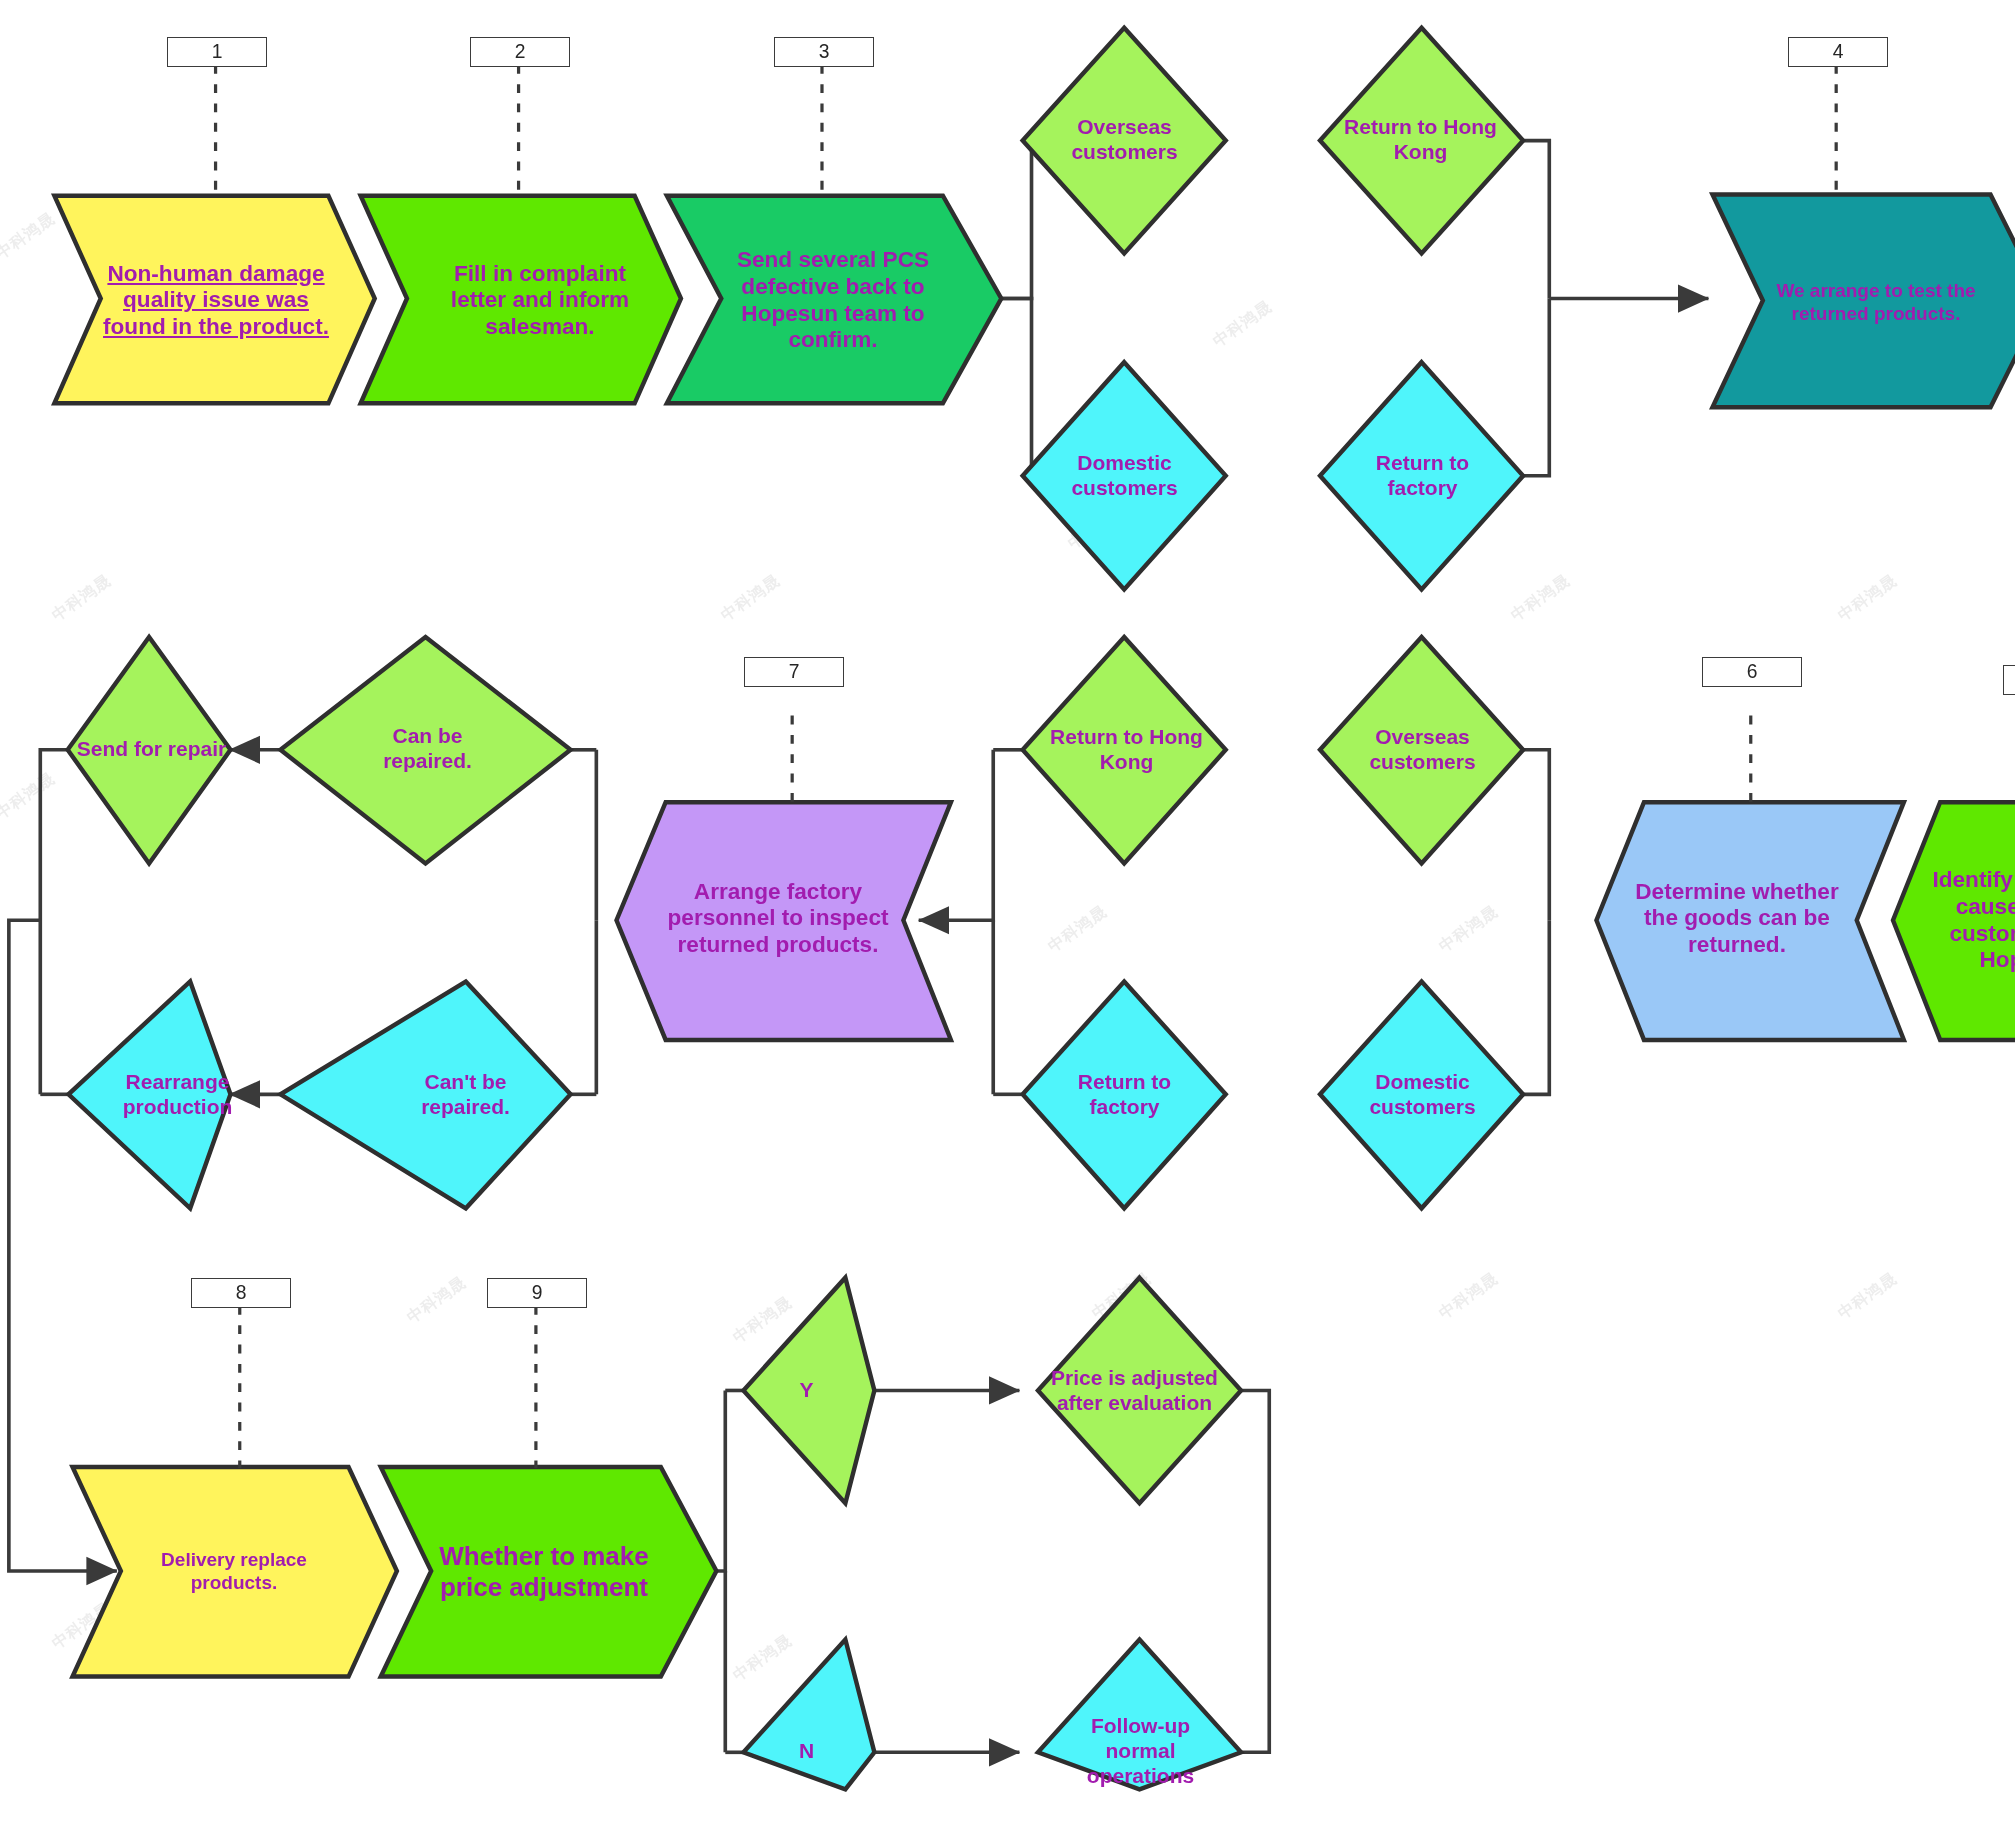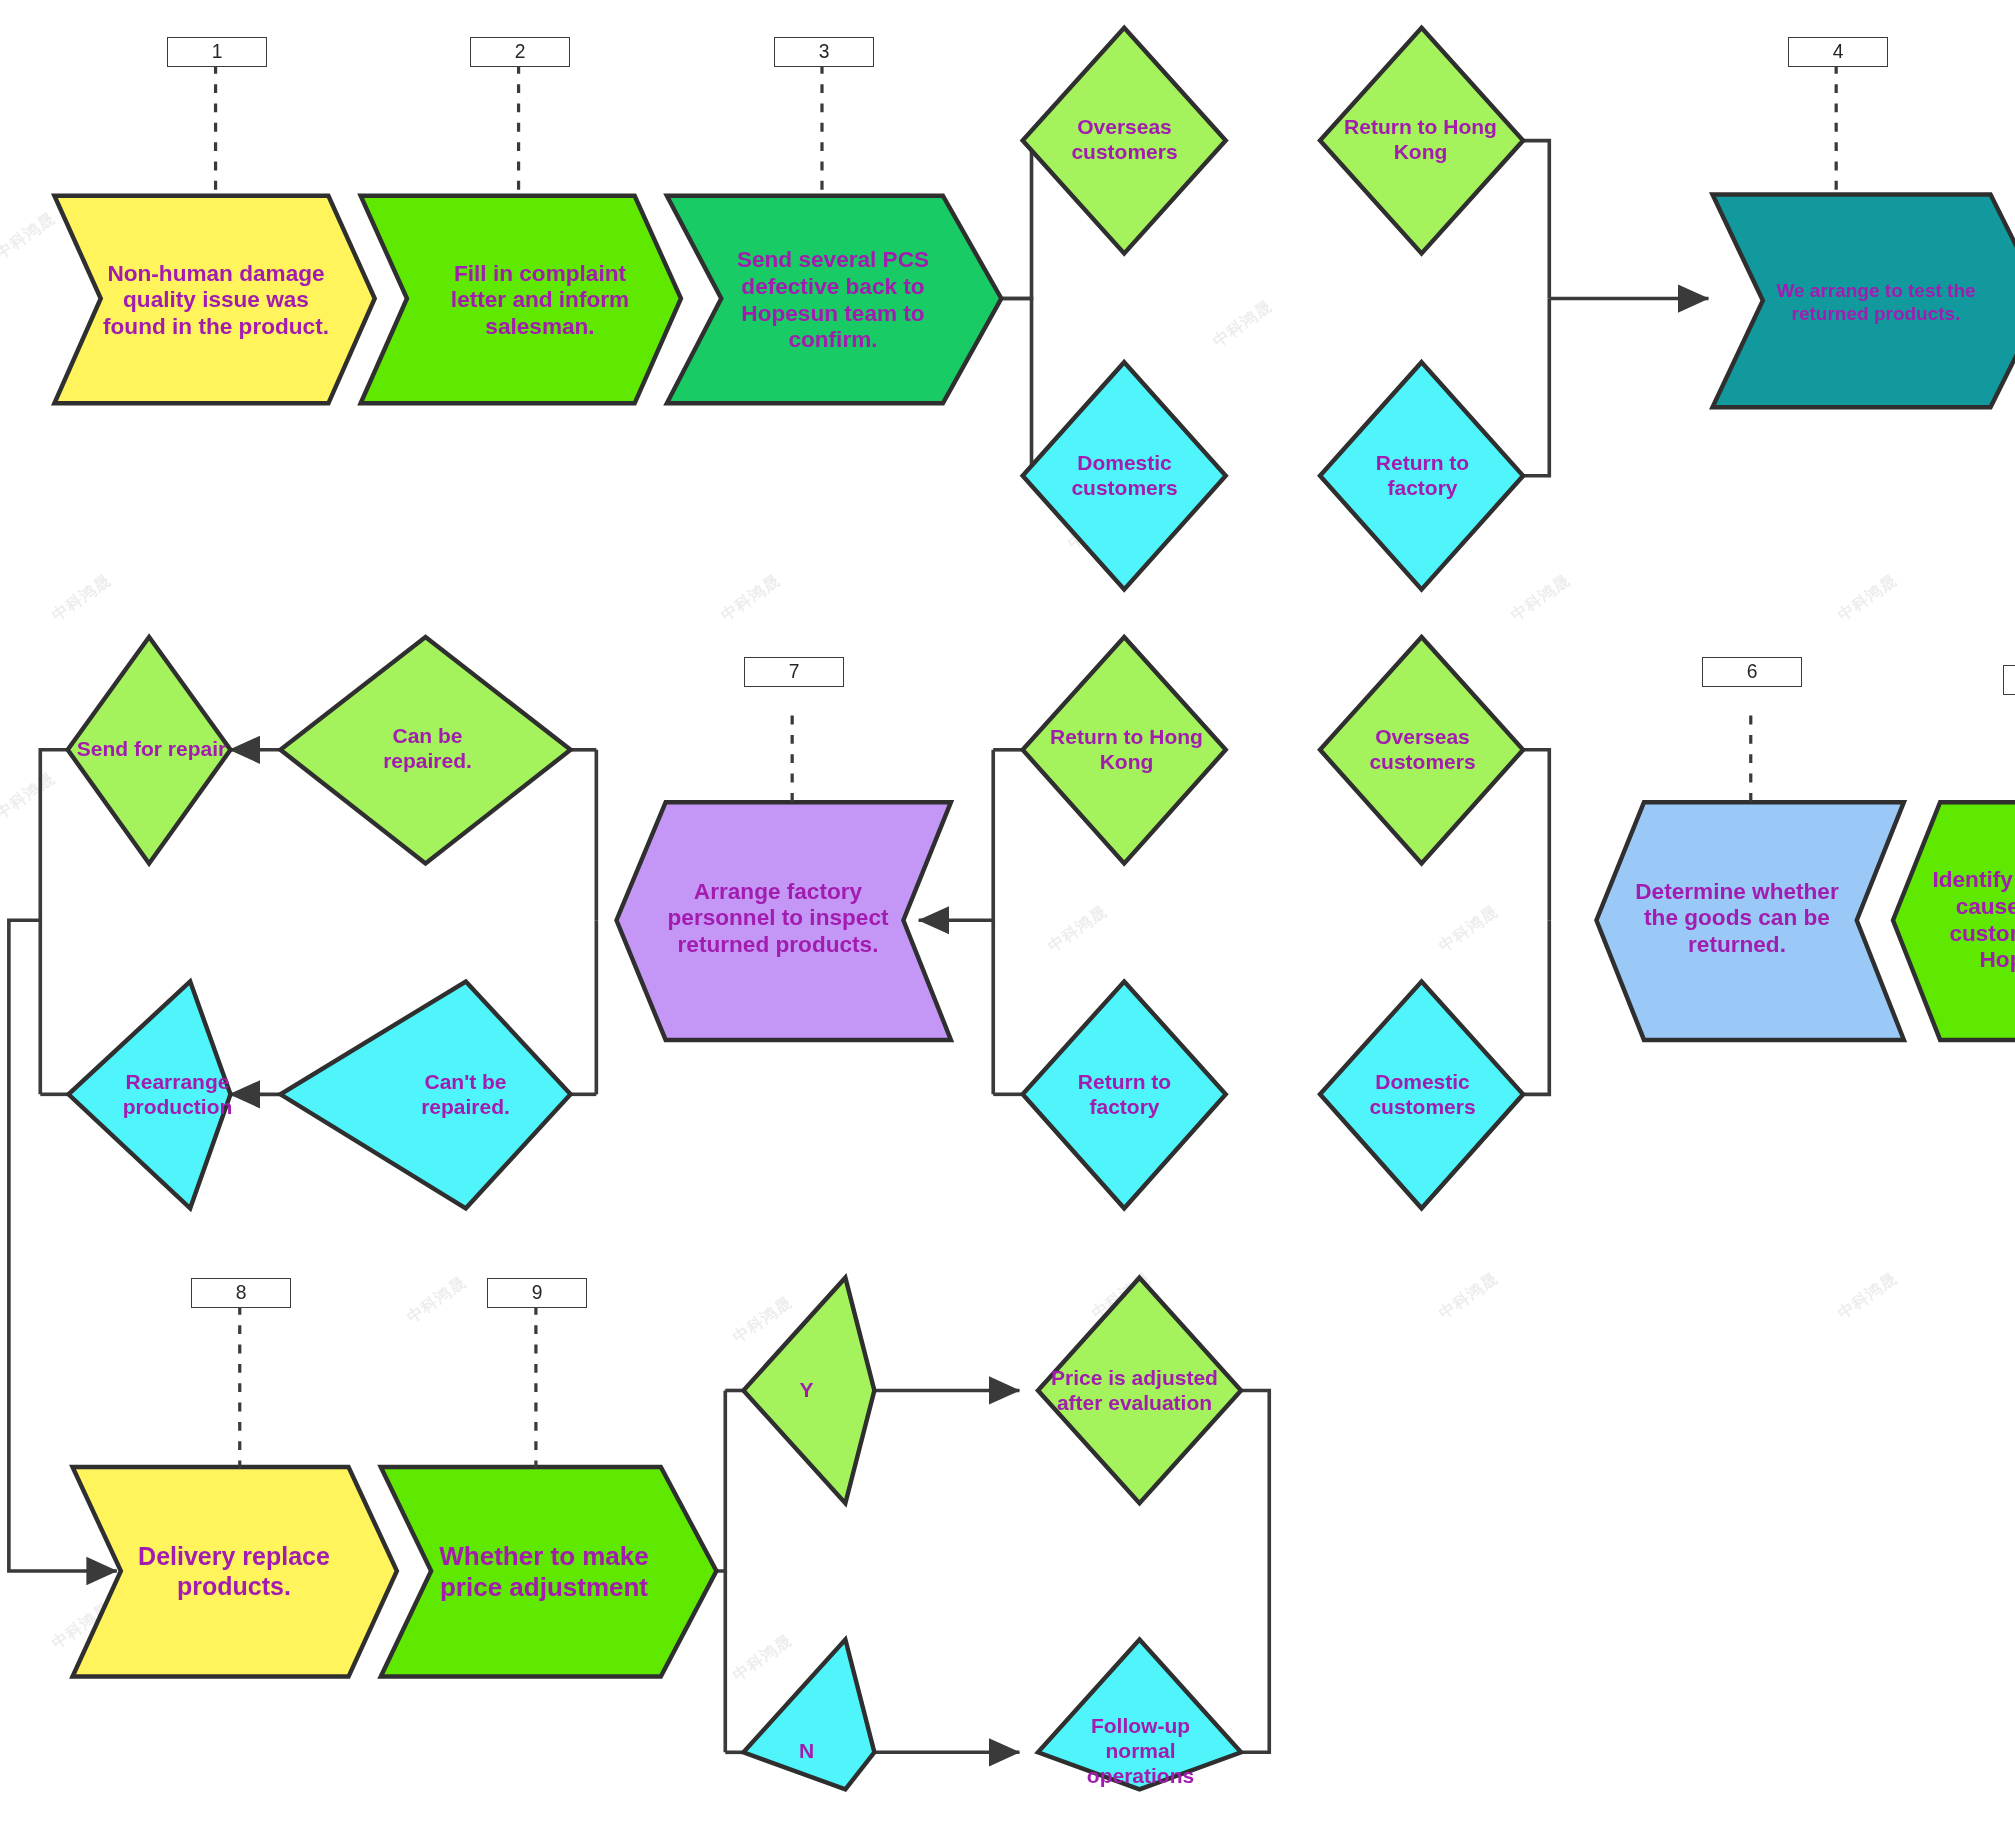--- a/index.html
+++ b/index.html
@@ -183,21 +183,21 @@
   <div class="numbox" style="left:744px;top:657px;width:98px;height:28px;font-size:19.3px;">
       <span>7</span>
     </div>
   <div class="numbox" style="left:191px;top:1278px;width:98px;height:28px;font-size:19.3px;">
       <span>8</span>
     </div>
   <div class="numbox" style="left:487px;top:1278px;width:98px;height:28px;font-size:19.3px;">
       <span>9</span>
     </div>
 
-  <div class="shapetext" style="left:103px;top:234px;width:226px;height:133px;font-size:22.6px;"><span>Non-human damage quality issue was found in the product.</span></div>
+  <div class="shapetext" style="left:103px;top:234px;width:226px;height:133px;font-size:22.6px;text-decoration:underline;"><span>Non-human damage quality issue was found in the product.</span></div>
   <div class="shapetext" style="left:427px;top:234px;width:226px;height:133px;font-size:22.6px;"><span>Fill in complaint letter and inform salesman.</span></div>
   <div class="shapetext" style="left:721px;top:220px;width:224px;height:161px;font-size:22.6px;"><span>Send several PCS defective back to Hopesun team to confirm.</span></div>
   <div class="shapetext" style="left:1763px;top:238px;width:226px;height:129px;font-size:19px;"><span>We arrange to test the returned products.</span></div>
 
   <div class="shapetext" style="left:1046px;top:103px;width:157px;height:73px;font-size:21px;"><span>Overseas customers</span></div>
   <div class="shapetext" style="left:1334px;top:103px;width:173px;height:73px;font-size:21px;"><span>Return to Hong Kong</span></div>
   <div class="shapetext" style="left:1046px;top:439px;width:157px;height:73px;font-size:21px;"><span>Domestic customers</span></div>
   <div class="shapetext" style="left:1346px;top:439px;width:153px;height:73px;font-size:21px;"><span>Return to factory</span></div>
 
   <div class="shapetext" style="left:73px;top:731px;width:157px;height:36px;font-size:21px;"><span>Send for repair</span></div>
@@ -208,21 +208,21 @@
   <div class="shapetext" style="left:665px;top:852px;width:226px;height:133px;font-size:22.6px;"><span>Arrange factory personnel to inspect returned products.</span></div>
 
   <div class="shapetext" style="left:1040px;top:713px;width:173px;height:73px;font-size:21px;"><span>Return to Hong Kong</span></div>
   <div class="shapetext" style="left:1344px;top:713px;width:157px;height:73px;font-size:21px;"><span>Overseas customers</span></div>
   <div class="shapetext" style="left:1048px;top:1058px;width:153px;height:73px;font-size:21px;"><span>Return to factory</span></div>
   <div class="shapetext" style="left:1344px;top:1058px;width:157px;height:73px;font-size:21px;"><span>Domestic customers</span></div>
 
   <div class="shapetext" style="left:1624px;top:850px;width:226px;height:137px;font-size:22.6px;"><span>Determine whether the goods can be returned.</span></div>
   <div class="shapetext" style="left:1918px;top:840px;width:226px;height:161px;font-size:22.6px;"><span>Identify damage is caused by the customer or by Hopesun.</span></div>
 
-  <div class="shapetext" style="left:121px;top:1507px;width:226px;height:129px;font-size:25px;"><span>Delivery replace products.</span></div>
+  <div class="shapetext" style="left:121px;top:1507px;width:226px;height:129px;font-size:19px;"><span>Delivery replace products.</span></div>
   <div class="shapetext" style="left:431px;top:1507px;width:226px;height:129px;font-size:26px;"><span>Whether to make price adjustment</span></div>
 
   <div class="shapetext" style="left:754px;top:1372px;width:105px;height:36px;font-size:21px;"><span>Y</span></div>
   <div class="shapetext" style="left:1048px;top:1354px;width:173px;height:73px;font-size:21px;"><span>Price is adjusted after evaluation</span></div>
   <div class="shapetext" style="left:754px;top:1733px;width:105px;height:36px;font-size:21px;"><span>N</span></div>
   <div class="shapetext" style="left:1066px;top:1697px;width:149px;height:109px;font-size:21px;"><span>Follow-up normal operations</span></div>
 
 </div>
 
 

